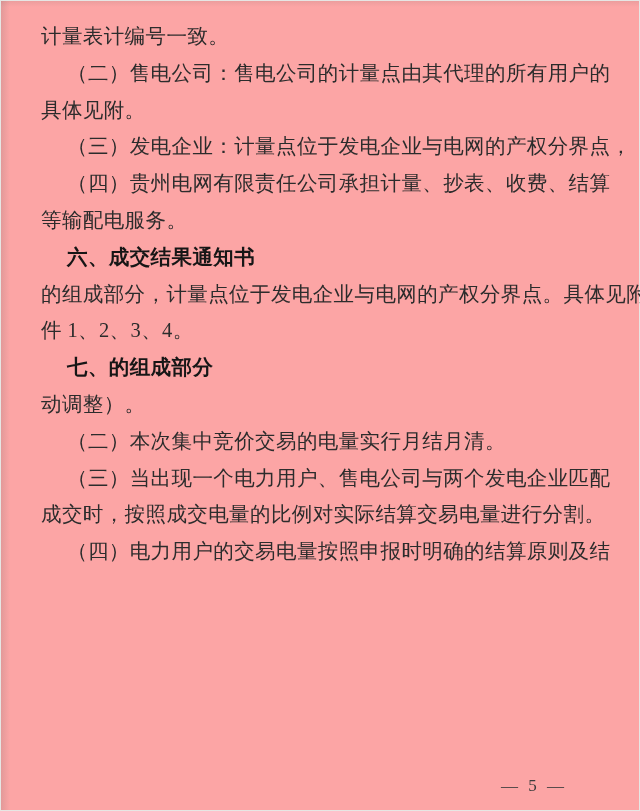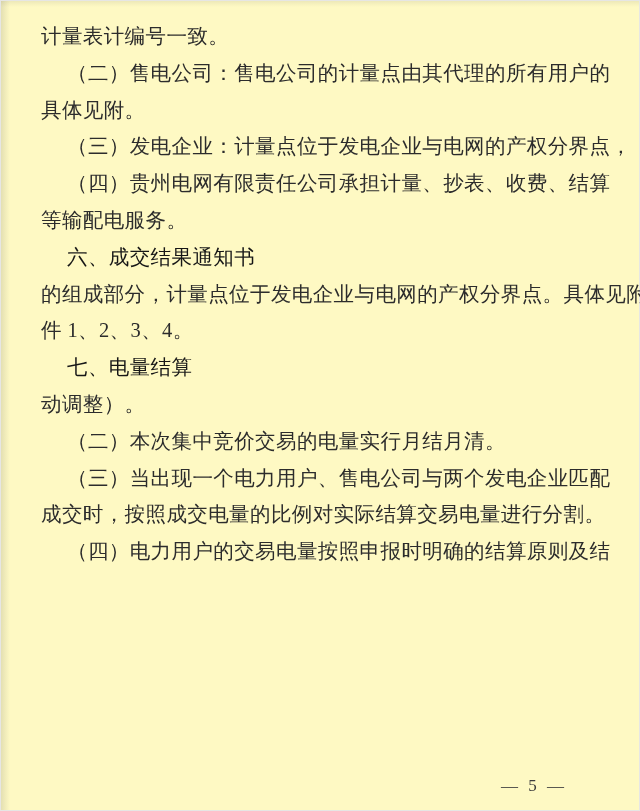--- a/index.html
+++ b/index.html
@@ -10,21 +10,21 @@
     width: 640px;
     height: 811px;
     position: relative;
     overflow: hidden;
     background: #fdfdfc;
     font-family: "Liberation Serif", "DejaVu Serif", serif;
   }
   .page {
     position: absolute;
     inset: 0;
-    background: #fef9c3;
+    background: #fca5a5;
     border: 1px solid #e6e6e4;
     box-sizing: border-box;
   }
   
   .scan-edge-left {
     position: absolute;
     left: 0; top: 0; bottom: 0;
     width: 9px;
     background: linear-gradient(to right, rgba(90,90,90,0.16), rgba(90,90,90,0));
     pointer-events: none;
@@ -48,21 +48,21 @@
     height: 36.8px;
     white-space: nowrap;
     color: #2c2c2c;
     letter-spacing: 0.4px;
   }
   .indent {
     padding-left: 26px;
   }
   .heading {
     font-family: "Liberation Sans", "DejaVu Sans", sans-serif;
-    font-weight: 400;
+    font-weight: 700;
     color: #161616;
   }
   .page-number {
     position: absolute;
     top: 773px;
     right: 72px;
     font-size: 17px;
     line-height: 24px;
     color: #3c3c3c;
     letter-spacing: 3px;
@@ -79,21 +79,21 @@
   <div class="content">
     <div class="line">计量表计编号一致。</div>
     <div class="line indent">（二）售电公司：售电公司的计量点由其代理的所有用户的</div>
     <div class="line">具体见附。</div>
     <div class="line indent">（三）发电企业：计量点位于发电企业与电网的产权分界点，</div>
     <div class="line indent">（四）贵州电网有限责任公司承担计量、抄表、收费、结算</div>
     <div class="line">等输配电服务。</div>
     <div class="line indent heading">六、成交结果通知书</div>
     <div class="line">的组成部分，计量点位于发电企业与电网的产权分界点。具体见附</div>
     <div class="line">件 1、2、3、4。</div>
-    <div class="line indent heading">七、电量结算</div>
+    <div class="line indent heading">七、的组成部分</div>
     <div class="line">动调整）。</div>
     <div class="line indent">（二）本次集中竞价交易的电量实行月结月清。</div>
     <div class="line indent">（三）当出现一个电力用户、售电公司与两个发电企业匹配</div>
     <div class="line">成交时，按照成交电量的比例对实际结算交易电量进行分割。</div>
     <div class="line indent">（四）电力用户的交易电量按照申报时明确的结算原则及结</div>
   </div>
 
   <div class="page-number">— 5 —</div>
 </div>
 

